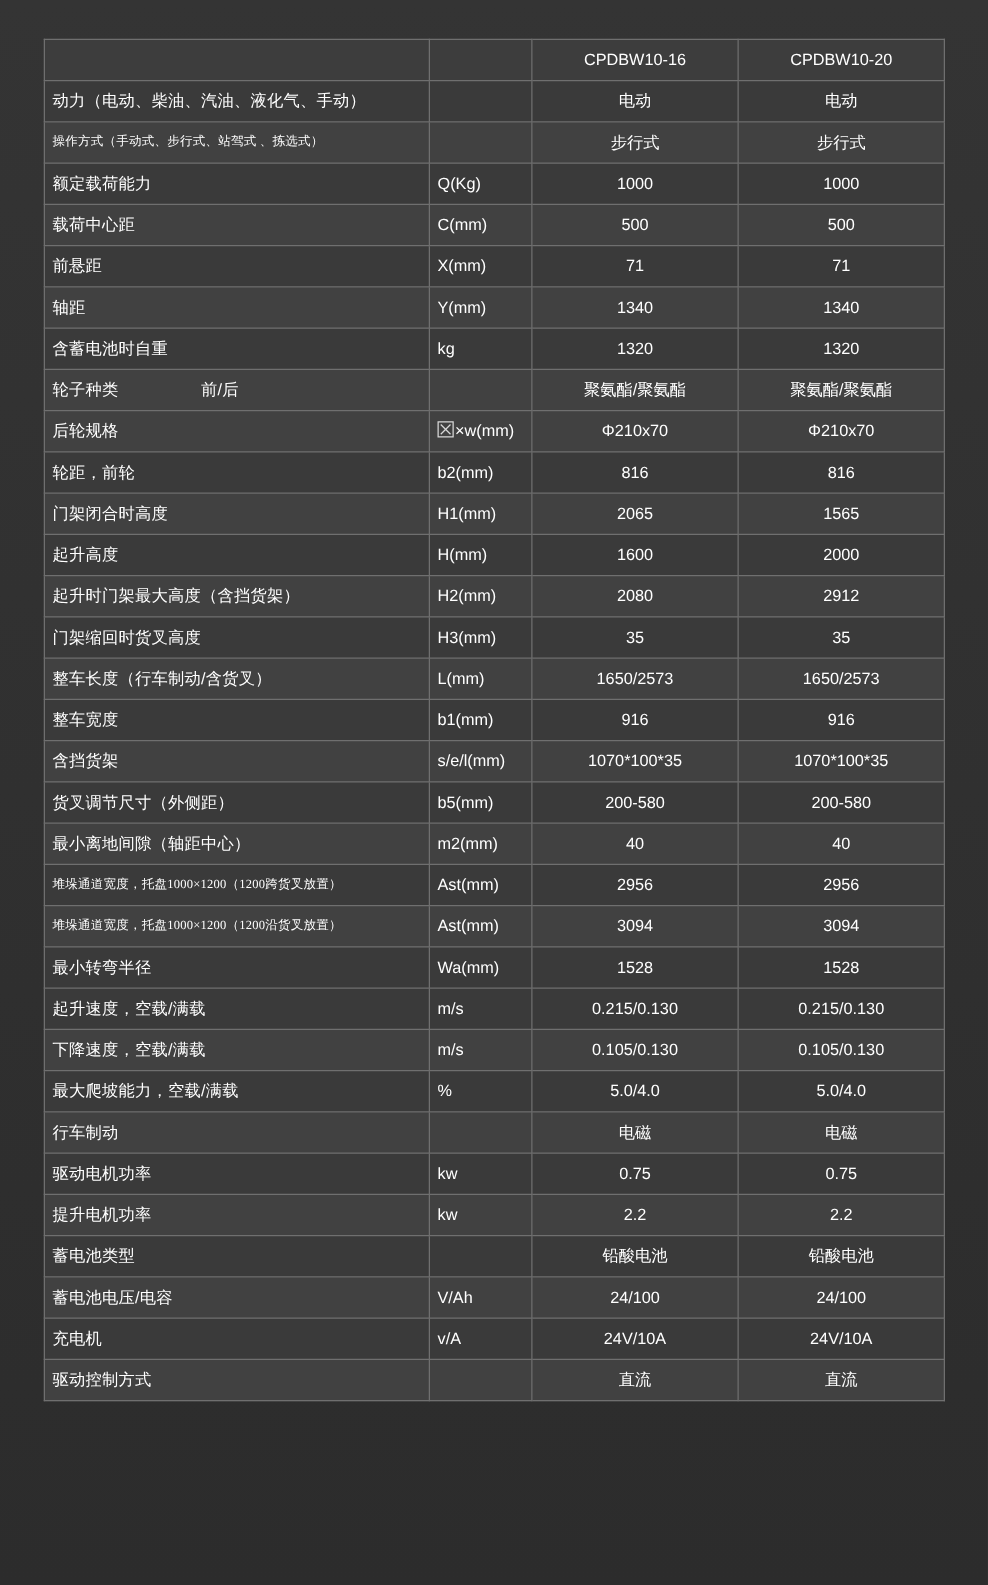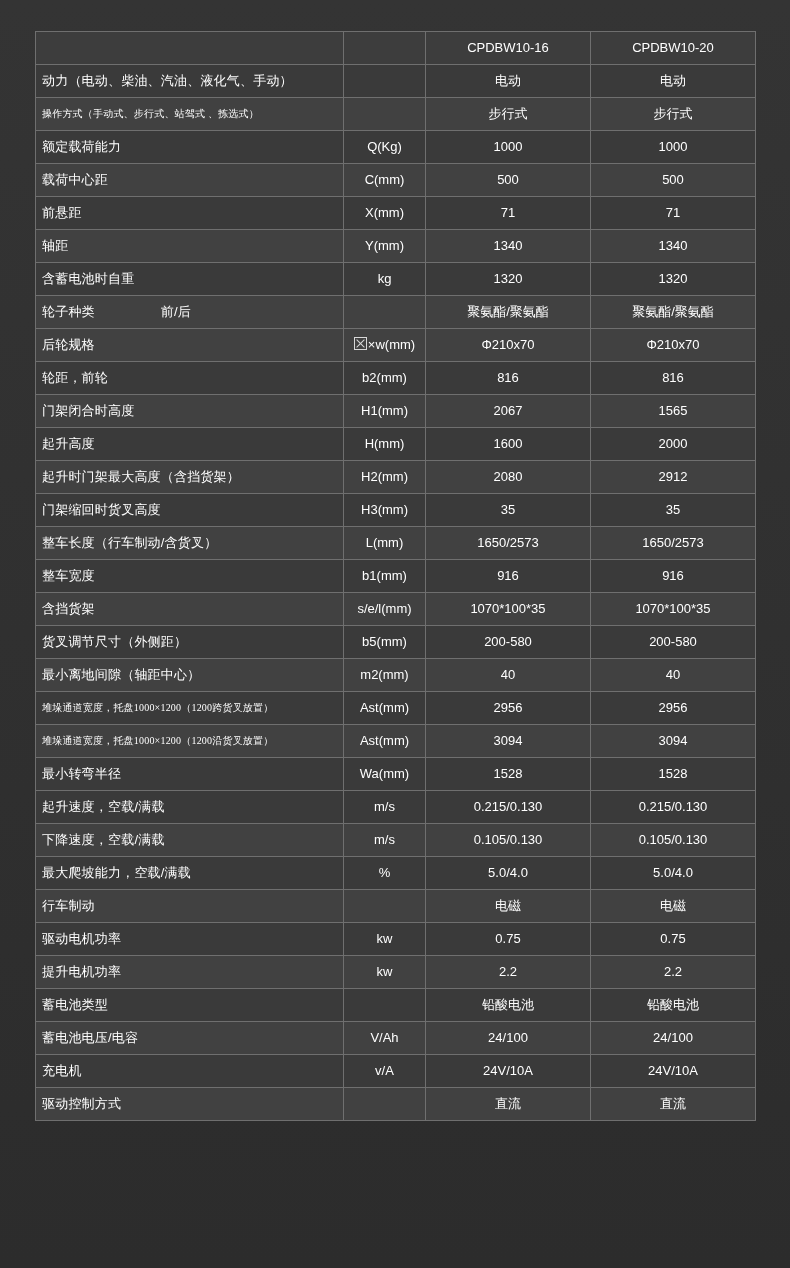--- a/index.html
+++ b/index.html
@@ -53,21 +53,20 @@
   }
   tr.row-even td { background: #3a3a3a; }
   tr.row-odd  td { background: #414141; }
 
   td.label {
     text-align: left;
     padding-left: 14px;
     letter-spacing: 0.2px;
   }
   td.unit, th.unit {
-    text-align: center;
   }
   td.val, th.val {
     text-align: center;
   }
   thead th {
     height: 32px;
     background: #3a3a3a;
     font-size: 13px;
   }
   th.head-blank-label, th.head-blank-unit {
@@ -230,21 +229,21 @@
             <td class="val">816</td>
             <td class="val">816</td>
           </tr>
           <tr class="row-odd">
             <td class="label">
               <div class="label-inner">
                 <span>门架闭合时高度</span>
               </div>
             </td>
             <td class="unit"><span class="unit-box">H1(mm)</span></td>
-            <td class="val">2067</td>
+            <td class="val">2065</td>
             <td class="val">1565</td>
           </tr>
           <tr class="row-even">
             <td class="label">
               <div class="label-inner">
                 <span>起升高度</span>
               </div>
             </td>
             <td class="unit"><span class="unit-box">H(mm)</span></td>
             <td class="val">1600</td>

